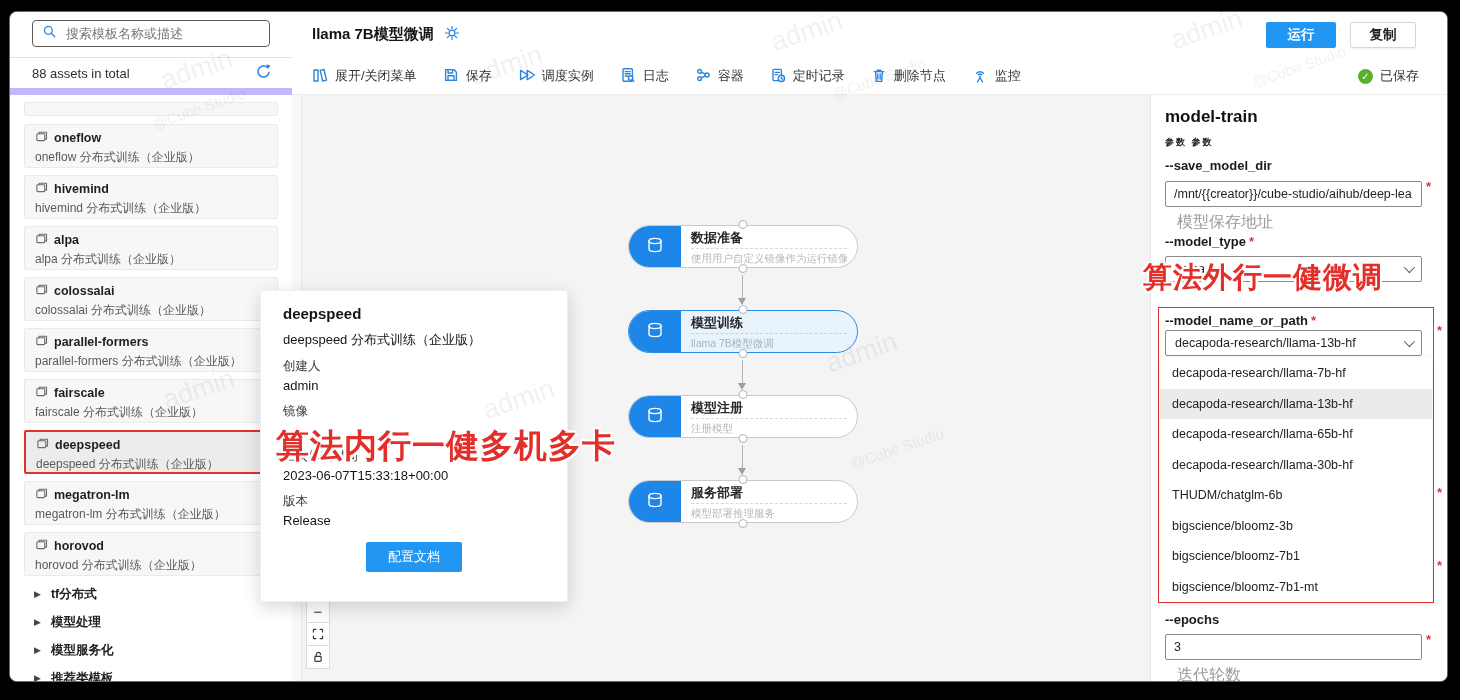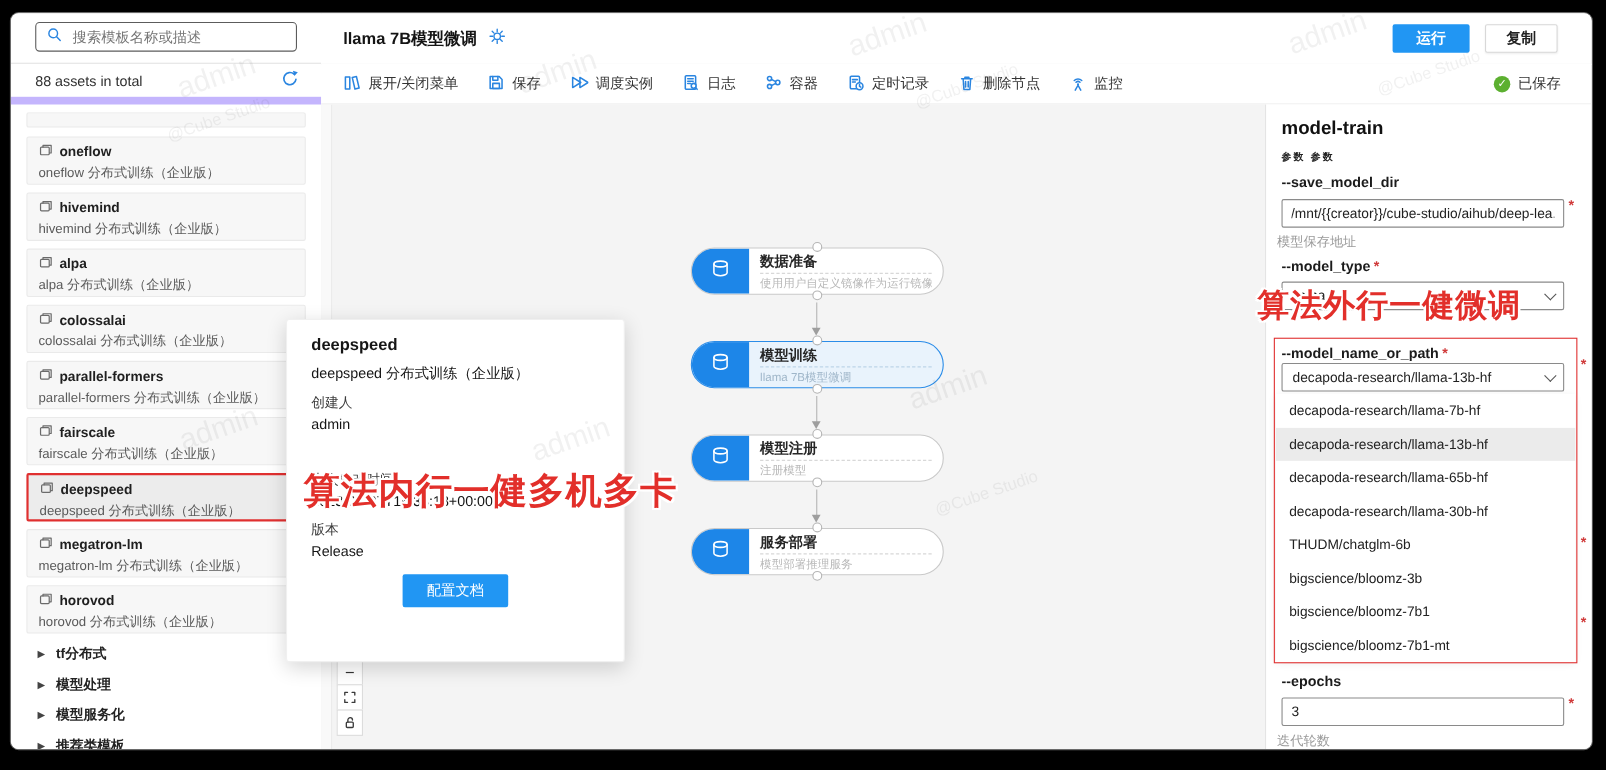--- a/index.html
+++ b/index.html
@@ -79,21 +79,21 @@
       display:flex;align-items:center;justify-content:center;border-radius:2px;cursor:pointer;}
 
   
   .panel{position:absolute;left:1140px;top:83px;right:0;bottom:0;background:#fff;border-left:1px solid #e4e4e4;overflow:hidden;}
   .p-title{position:absolute;left:14px;top:12px;font-size:17px;font-weight:bold;color:#111;}
   .p-tags{position:absolute;left:14px;top:41px;font-size:9px;font-weight:bold;color:#222;letter-spacing:2px;}
   .f-label{position:absolute;left:14px;font-size:13px;font-weight:bold;color:#1b1b1b;}
   .req{color:#d03a3a;margin-left:3px;}
   .tb-input{position:absolute;left:14px;width:257px;height:26px;border:1px solid #8a8a8a;border-radius:2px;
       font-size:12.5px;color:#1f1f1f;padding:0 8px;box-sizing:border-box;background:#fff;font-family:inherit;outline:none;}
-  .helper{position:absolute;left:10px;font-size:12px;color:#9b9b9b;white-space:nowrap;}
+  .helper{position:absolute;left:26px;font-size:16px;color:#9b9b9b;white-space:nowrap;}
   .fake-select{position:absolute;left:14px;width:257px;height:26px;border:1px solid #8a8a8a;border-radius:2px;
       display:flex;align-items:center;justify-content:space-between;padding:0 9px;font-size:12.5px;color:#1f1f1f;
       box-sizing:border-box;background:#fff;cursor:pointer;}
   .chev{width:7px;height:7px;border-right:1.5px solid #555;border-bottom:1.5px solid #555;
       transform:rotate(45deg) translateY(-2px);flex:none;}
   .red-box{position:absolute;left:7px;top:212px;width:276px;height:296px;border:1.5px solid #e03030;
       z-index:5;pointer-events:none;box-sizing:border-box;}
   .opt-list{position:absolute;left:9px;top:263px;width:272px;background:#fff;box-shadow:0 2px 8px rgba(0,0,0,.08);}
   .opt{height:30.5px;display:flex;align-items:center;padding-left:12px;font-size:12.5px;color:#222;
       background:#fff;cursor:pointer;box-sizing:border-box;}
@@ -486,20 +486,21 @@
         <div class="pfield">
           <div class="val">deepspeed 分布式训练（企业版）</div>
         </div>
 
         <div class="pfield">
           <div class="lab">创建人</div>
           <div class="val">admin</div>
         </div>
 
         <div class="pfield">
+          <div class="lab">镜像</div>
           <div class="val"></div>
         </div>
 
         <div class="pfield">
           <div class="lab">上次修改时间</div>
           <div class="val">2023-06-07T15:33:18+00:00</div>
         </div>
 
         <div class="pfield">
           <div class="lab">版本</div>

